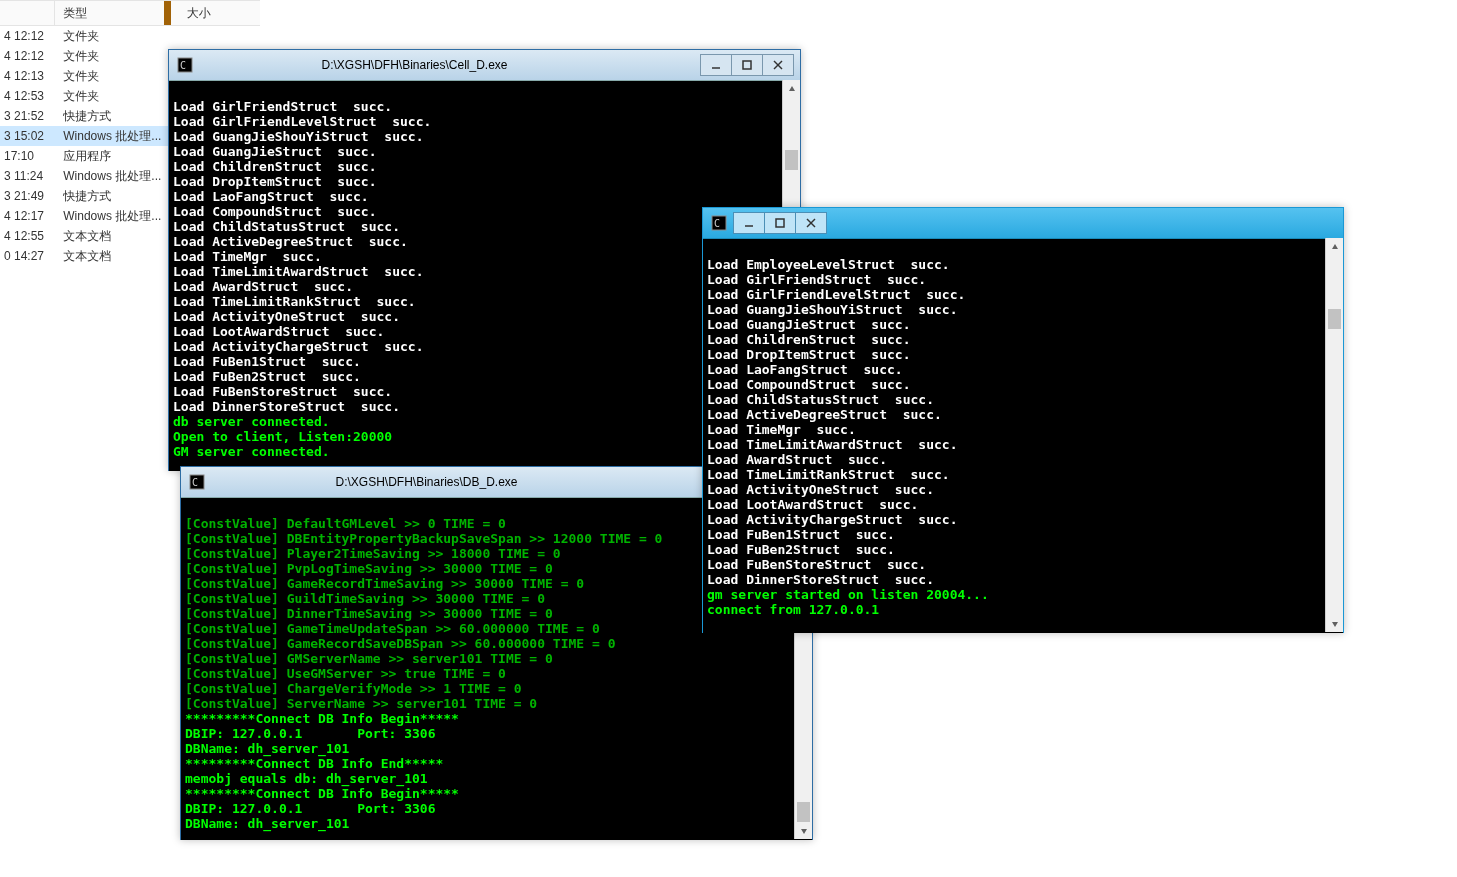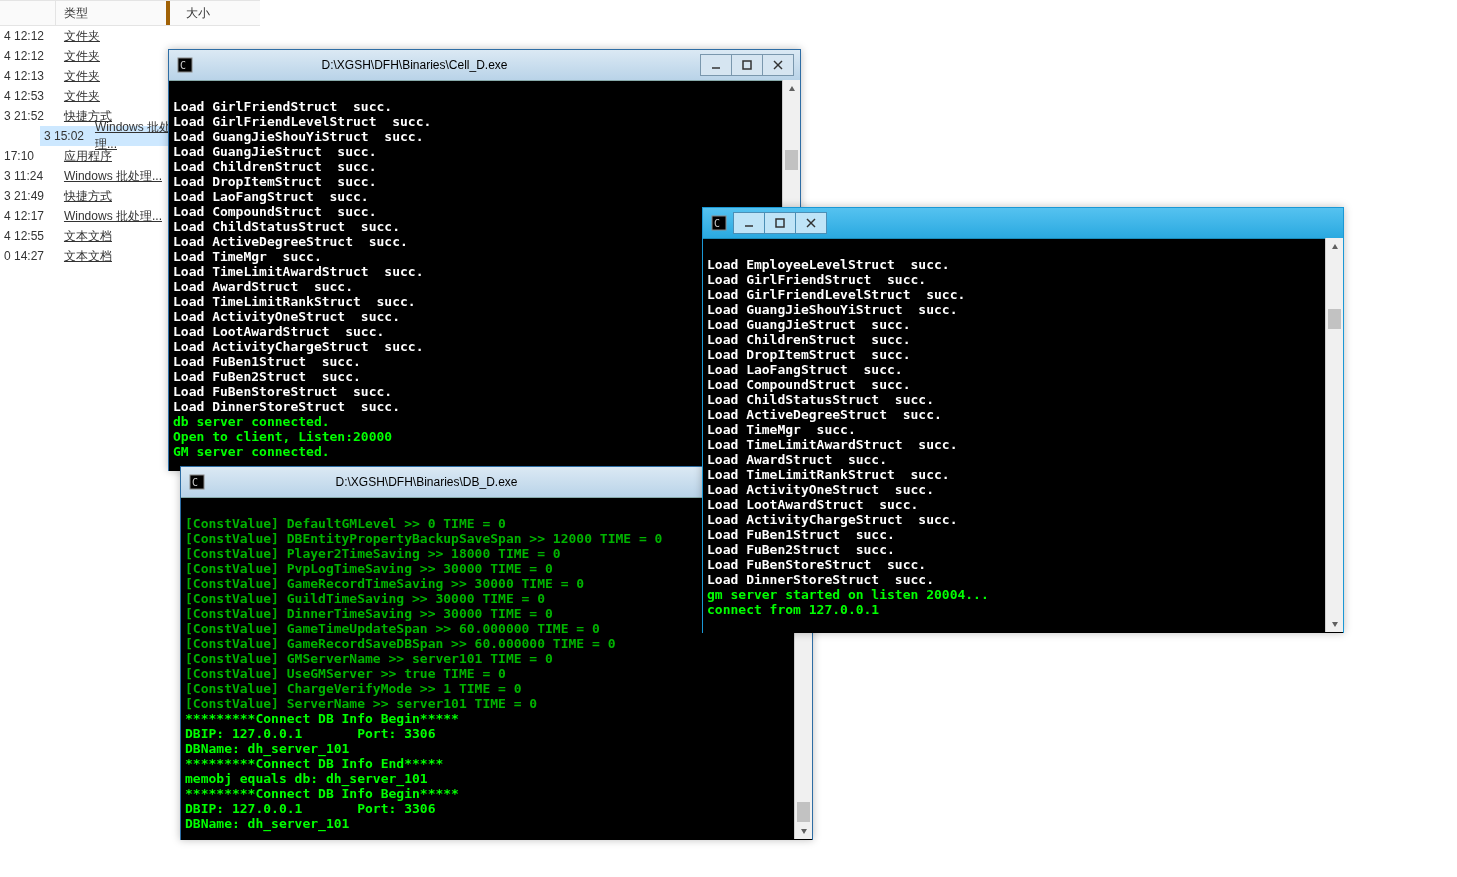--- a/index.html
+++ b/index.html
@@ -31,24 +31,24 @@
     border-bottom: 1px solid #f0f0f0;
   }
   .file-header {
     border-top: 1px solid #e4e4e4;
     border-bottom: 1px solid #e4e4e4;
     color: #333;
     background: #fafafa;
   }
   .col-date { width: 55px; padding-left: 4px; }
   .col-type { width: 110px; padding-left: 8px; border-left: 1px solid #e4e4e4; height:100%; display:flex; align-items:center;}
-  .col-size { width: 80px; padding-left: 16px; border-left: 4px solid #a16207; height:100%; display:flex; align-items:center;}
-  .file-row.selected { background: #cde8ff; margin-left: 40px; }
+  .col-size { width: 80px; padding-left: 16px; border-left: 7px solid #a16207; height:100%; display:flex; align-items:center;}
+  .file-row.selected { background: #cde8ff; }
   .file-row.selected .col-type, .file-row.selected .col-size { border-left-color: transparent;}
-  .file-row .col-type, .file-row .col-size { border-left-color: transparent; text-decoration: underline;}
+  .file-row .col-type, .file-row .col-size { border-left-color: transparent;}
   .file-row { border-bottom: none; height: 20px;}
 
   
   .win {
     position: absolute;
     border: 1px solid #2e6da4;
     background: #000;
     box-shadow: 0 0 8px rgba(0,0,0,.25);
   }
   .win.active { border-color: #1a98d5; }

